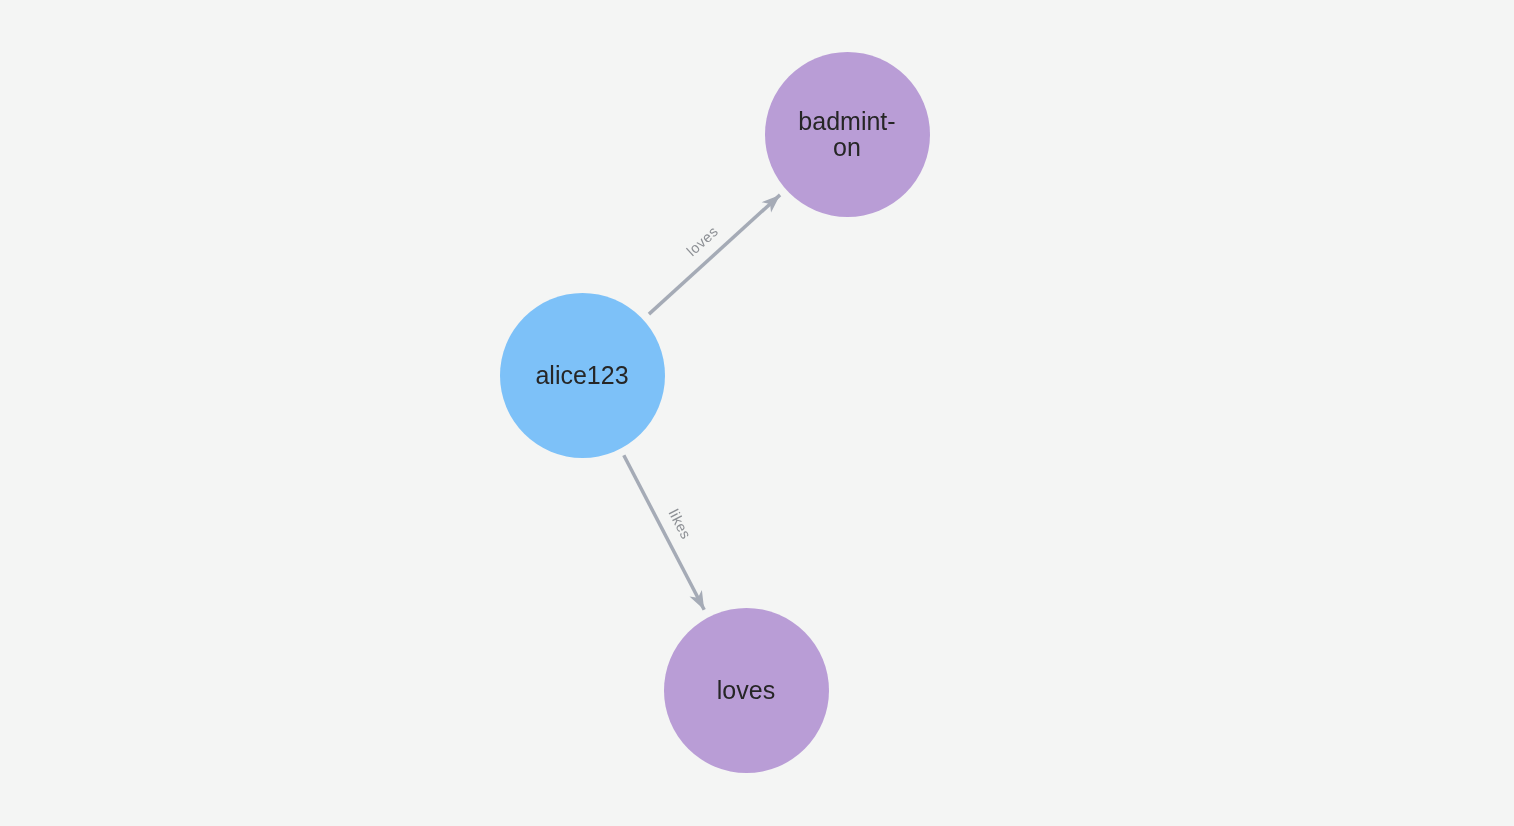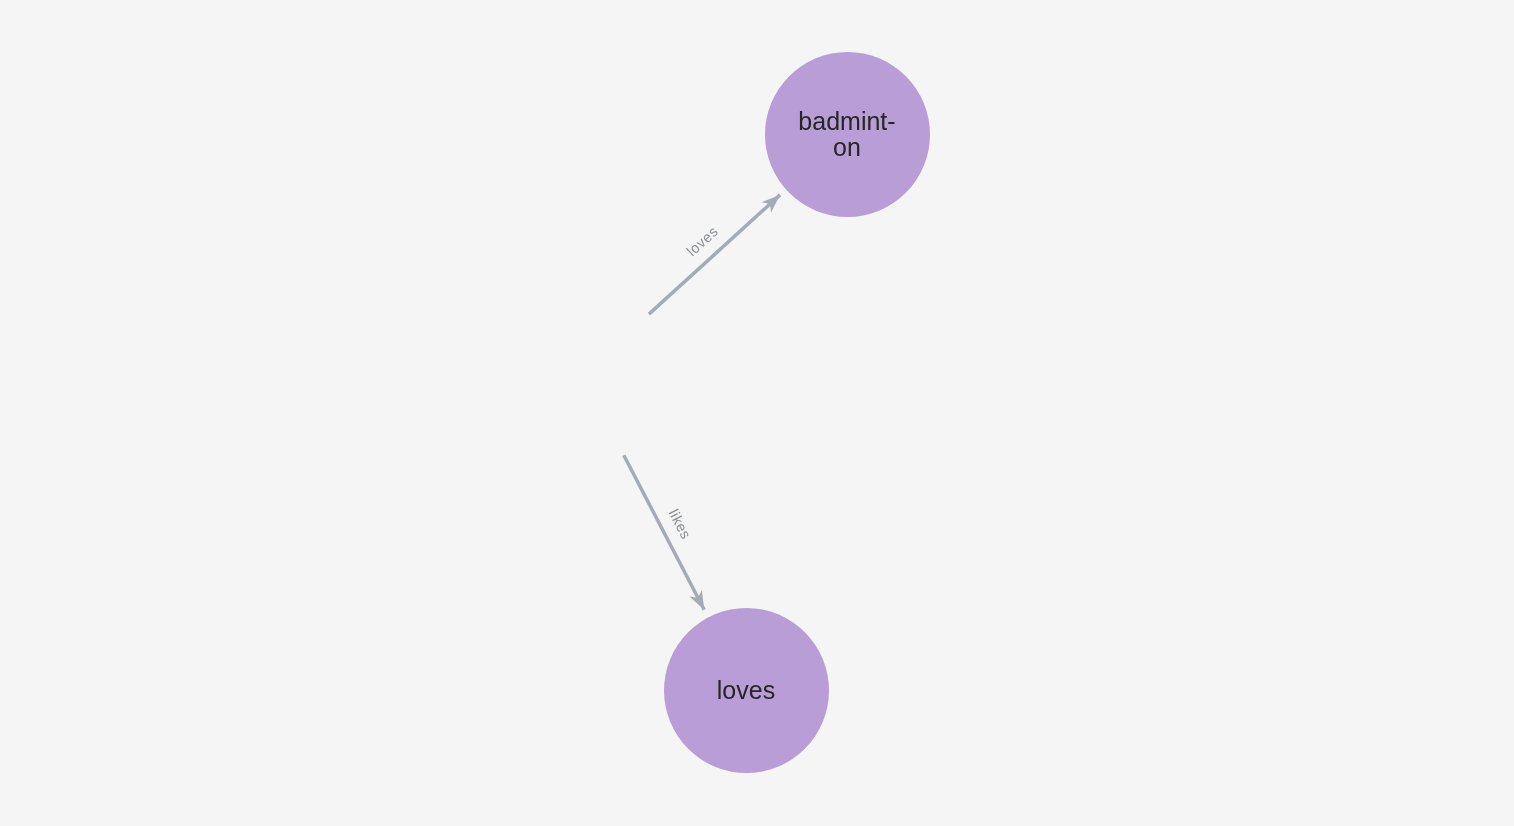--- a/index.html
+++ b/index.html
@@ -59,20 +59,23 @@
     <defs>
       <marker id="arrowhead" markerUnits="userSpaceOnUse" markerWidth="22" markerHeight="18" refX="20" refY="9" orient="auto">
         <path d="M1.5,2 L20,9 L1.5,16 L6.5,9 Z" fill="#a5abb6"></path>
       </marker>
     </defs>
   <line x1="648.953143182326" y1="314.1105377096582" x2="780.046856817674" y2="194.88946229034178" class="edge-line" stroke="#a5abb6" marker-end="url(#arrowhead)"></line>
       <text transform="translate(705.7534474058073,244.88242142132333) rotate(-42.3)" text-anchor="middle" class="edge-label" fill="#8c8f94">loves</text>
       <line x1="623.7925359266611" y1="455.272248883526" x2="704.2074640733389" y2="609.727751116474" class="edge-line" stroke="#a5abb6" marker-end="url(#arrowhead)"></line>
       <text transform="translate(675.5308202816115,526.4966522978277) rotate(62.5)" text-anchor="middle" class="edge-label" fill="#8c8f94">likes</text>
     </svg>
+<div class="node" style="left: 499.5px; top: 292.5px; width: 165px; height: 165px; background: rgb(125, 193, 248); color: rgb(38, 38, 38);">
+      <span>alice123</span>
+    </div>
     <div class="node" style="left: 764.5px; top: 51.5px; width: 165px; height: 165px; background: rgb(185, 157, 214); color: rgb(38, 38, 38);">
       <span>badmint-</span>
       <span>on</span>
     </div>
     <div class="node" style="left: 663.5px; top: 607.5px; width: 165px; height: 165px; background: rgb(185, 157, 214); color: rgb(38, 38, 38);">
       <span>loves</span>
     </div>
   </div>
 
 </body></html>

